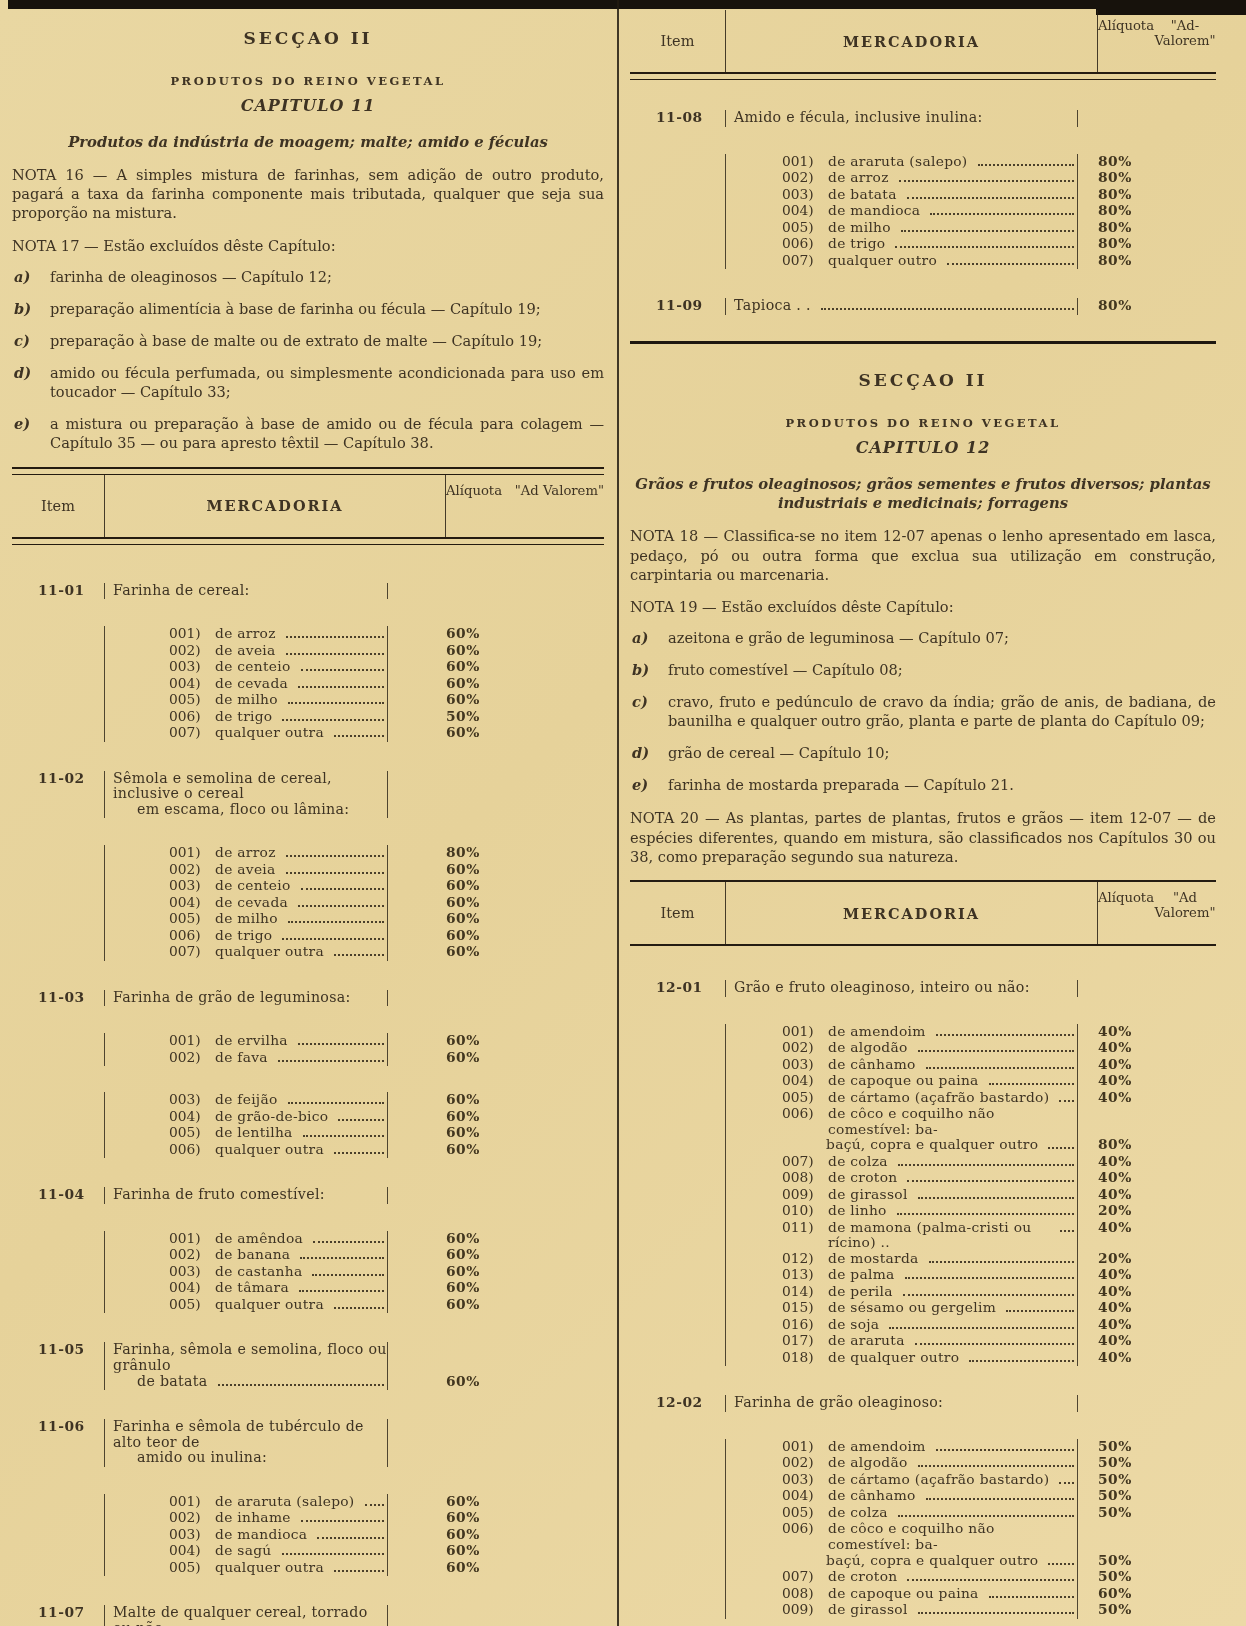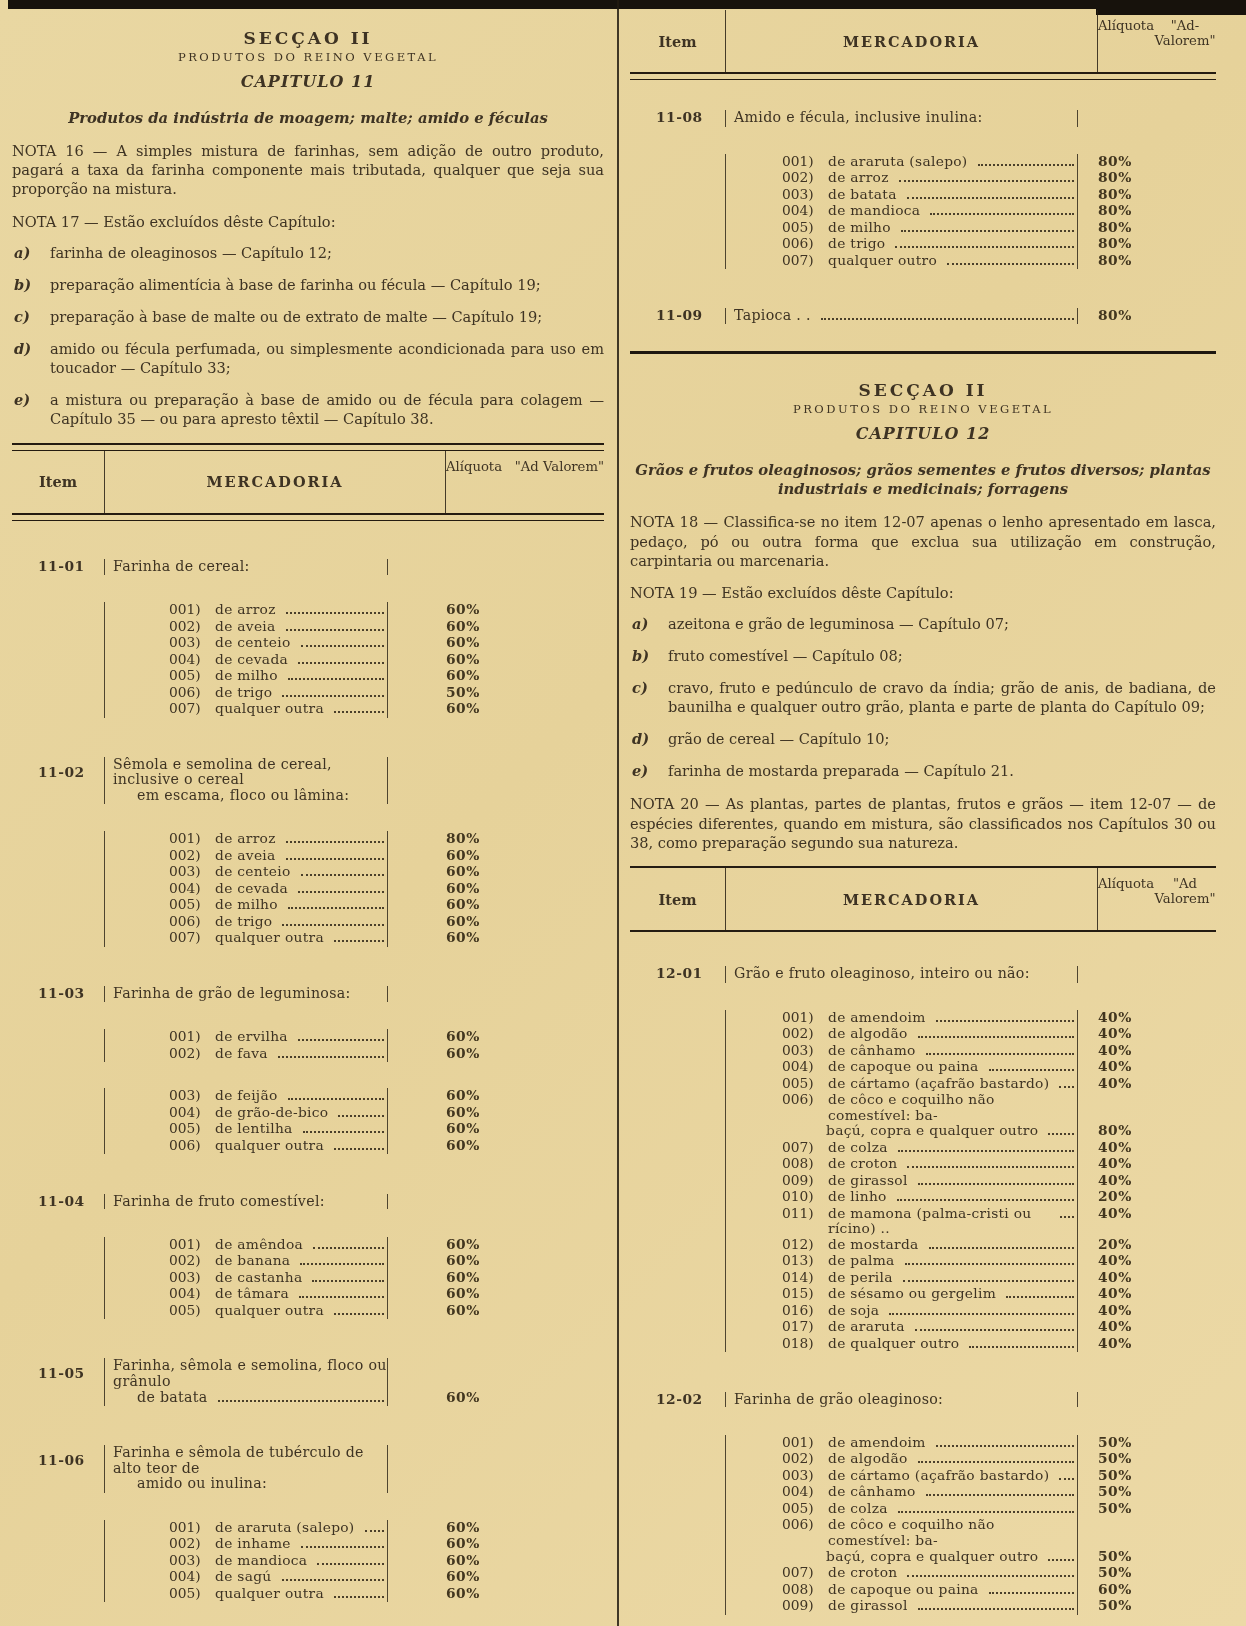--- a/index.html
+++ b/index.html
@@ -12,34 +12,34 @@
     color:#3e3323;
   }
   .top-bar{position:absolute;top:0;left:8px;right:0;height:9px;background:#17120c;}
   .top-bar::after{content:"";position:absolute;right:0;top:0;width:150px;height:15px;background:#17120c;}
   .divider-v{position:absolute;left:617px;top:0;bottom:0;width:2px;background:rgba(34,27,16,.85);}
   .col{position:absolute;}
   .col-left{left:12px;top:12px;width:592px;}
   .col-right{left:630px;top:10px;width:586px;}
 
   .sec-title{font-size:17px;font-weight:700;text-align:center;letter-spacing:3px;margin-top:16px;}
-  .sec-sub{font-size:11.5px;font-weight:400;text-align:center;letter-spacing:2.5px;margin-top:2px;}
+  .sec-sub{font-size:11.5px;font-weight:700;text-align:center;letter-spacing:2.5px;margin-top:26px;}
   .chap-title{font-size:16px;font-weight:700;font-style:italic;text-align:center;letter-spacing:1px;margin-top:8px;}
   .chap-desc{font-size:14.8px;font-weight:700;font-style:italic;text-align:center;margin-top:17px;line-height:1.35;}
   .note{font-size:14.6px;text-align:justify;margin:13px 0 0;line-height:1.32;}
   .excl{display:flex;margin-top:13px;font-size:14.6px;line-height:1.3;}
   .excl-letter{font-style:italic;font-weight:700;width:36px;flex:none;padding-left:2px;}
   .excl-text{flex:1;text-align:justify;}
 
   .tbl{margin-top:14px;}
   .hr-double{height:5px;border-top:2.6px solid #241b10;border-bottom:1.4px solid #241b10;}
   .hr-heavy{border-top:3.2px solid #1e1710;margin-top:2px;}
   .hr-med{border-top:2.4px solid #241c12;}
   .thead{display:flex;align-items:stretch;height:62px;}
-  .th-item{display:flex;align-items:center;justify-content:center;font-weight:700;font-size:14.5px;}
+  .th-item{display:flex;align-items:center;justify-content:center;font-weight:400;font-size:14.5px;}
   .th-merc{flex:1;display:flex;align-items:center;justify-content:center;font-weight:700;letter-spacing:2px;font-size:14.5px;
     border-left:1.8px solid rgba(40,32,20,.85);border-right:1.8px solid rgba(40,32,20,.85);}
   .th-rate{display:flex;flex-direction:row;justify-content:space-between;padding:9px 0 10px;text-align:center;font-size:13.2px;line-height:1.1;}
 
   .tbody{}
   .tb-left{padding-top:38px;padding-bottom:10px;}
   .tb1{padding-top:30px;padding-bottom:24px;}
   .tb2{padding-top:34px;padding-bottom:8px;}
 
   .trow{display:flex;align-items:stretch;min-height:16.5px;line-height:15.6px;font-size:13.8px;}
@@ -56,21 +56,21 @@
   .code{font-weight:700;padding-left:26px;letter-spacing:.5px;}
   .desc-line{display:flex;align-items:baseline;padding-left:8px;letter-spacing:.3px;font-size:14.2px;}
   .desc-line.d2{padding-left:32px;}
   .sub-line{display:flex;align-items:baseline;}
   .t-left .sub-line{padding-left:64px;}
   .t-right .sub-line{padding-left:56px;}
   .sub-line.l2{padding-left:100px !important;}
   .num{flex:none;width:46px;}
   .lbl{letter-spacing:.3px;}
   .leader{flex:1 1 14px;min-width:14px;border-bottom:2.6px dotted rgba(52,42,26,.88);margin:0 3px 3px 10px;}
-  .b-gap{margin-top:39px;align-items:center;}
+  .b-gap{margin-top:29px;}
   .rows-start{margin-top:27px;}
   .row-gap{margin-top:26px;}
   .mt-sec{margin-top:26px;}
 </style>
 </head>
 <body>
 
 <div class="page">
   <div class="top-bar"></div>
   <div class="divider-v"></div>

